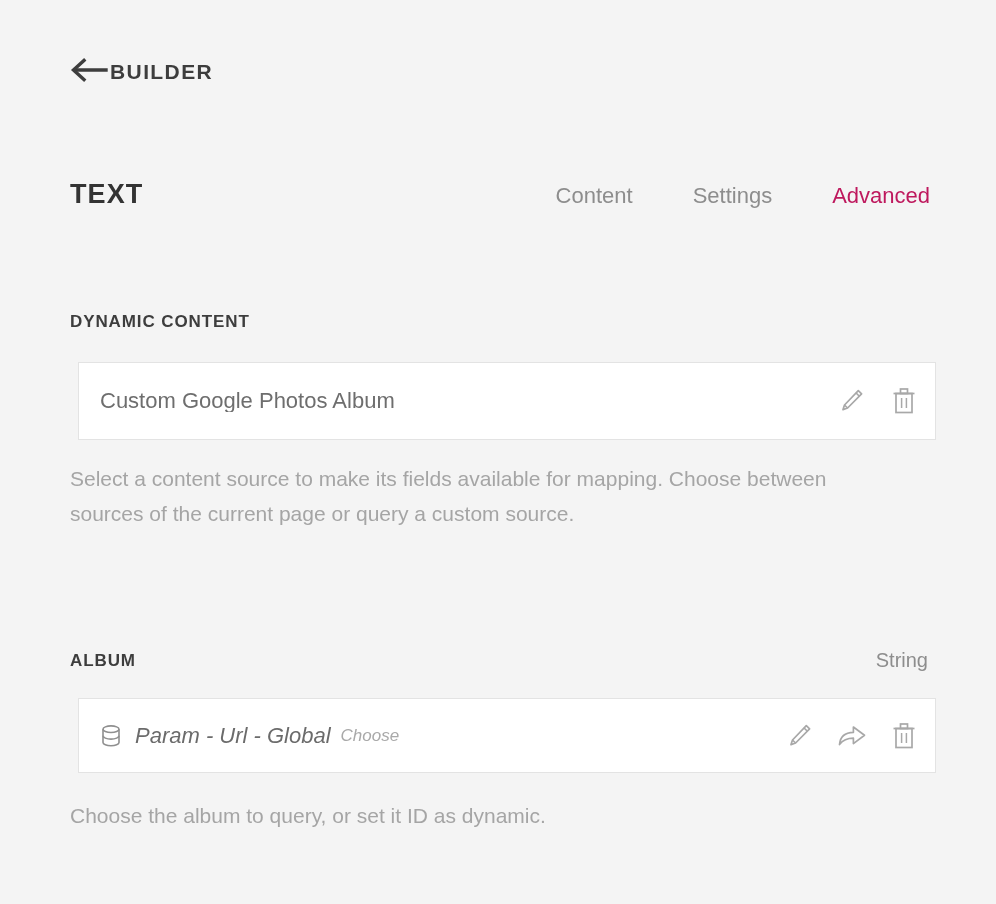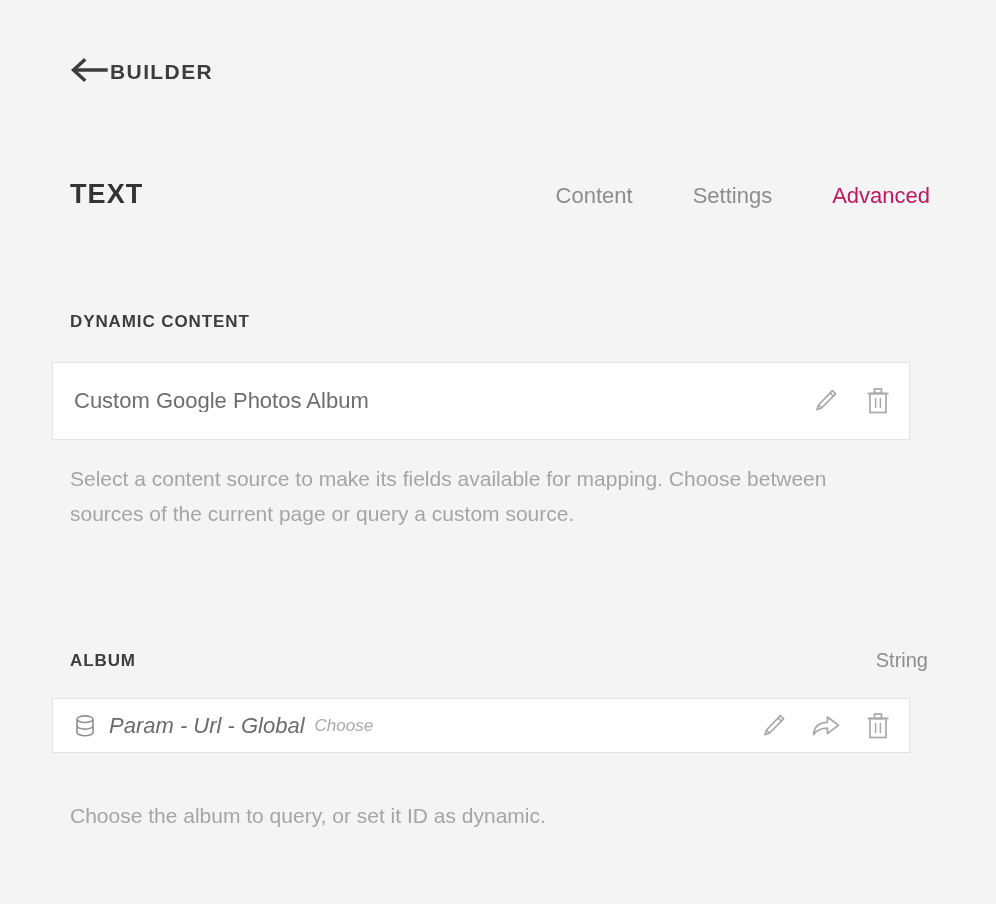--- a/index.html
+++ b/index.html
@@ -90,21 +90,21 @@
     font-size: 20px;
     font-weight: 400;
     color: #8d8d8d;
     line-height: 1;
     white-space: nowrap;
   }
 
   
   .field {
     position: absolute;
-    left: 52px;
+    left: 78px;
     width: 858px;
     background: #ffffff;
     border: 1px solid #e3e3e3;
     display: flex;
     align-items: center;
     padding: 0 16px 0 21px;
   }
   .field-content {
     flex: 1 1 auto;
     display: flex;
@@ -159,21 +159,21 @@
     color: #a5a5a5;
     line-height: 35px;
   }
 
   
   #dynamic-content-label { top: 313px; }
   #dynamic-content-field { top: 362px; height: 78px; }
   #dynamic-content-helper { top: 461px; }
   #album-label { top: 652px; }
   #album-dynamic-aside { top: 650px; }
-  #album-field { top: 698px; height: 55px; }
+  #album-field { top: 698px; height: 75px; }
   #album-helper { top: 798px; }
 </style>
 </head>
 <body>
 
 <div class="page">
 
   <div class="back-bar">
     <span>
       <svg class="back-arrow" viewBox="0 0 38 24" fill="none" aria-hidden="true">

